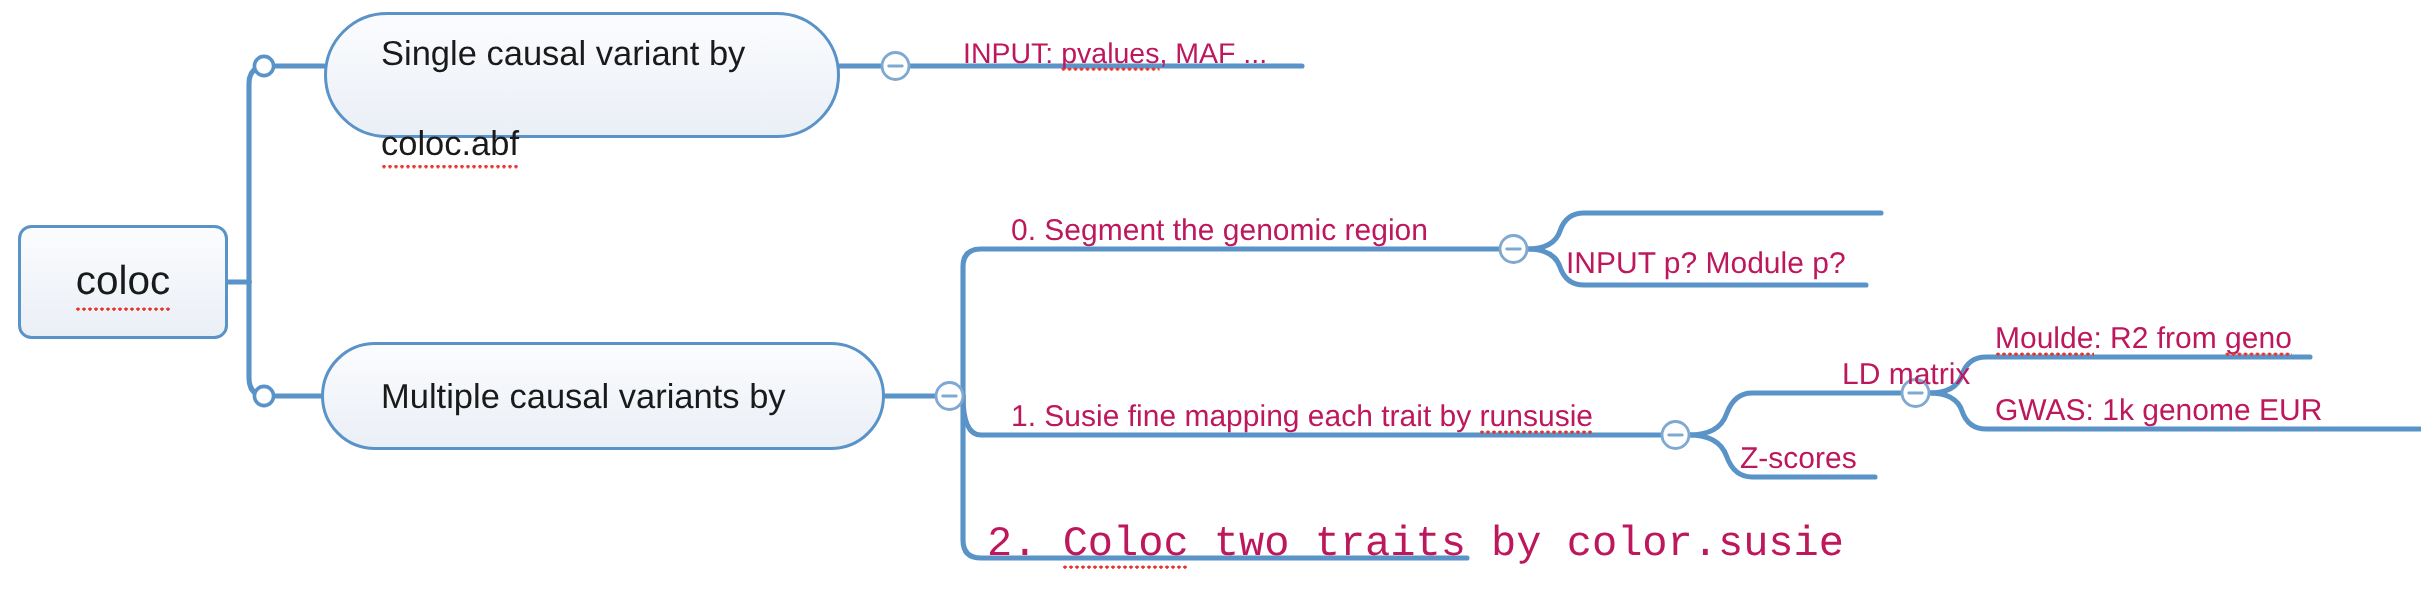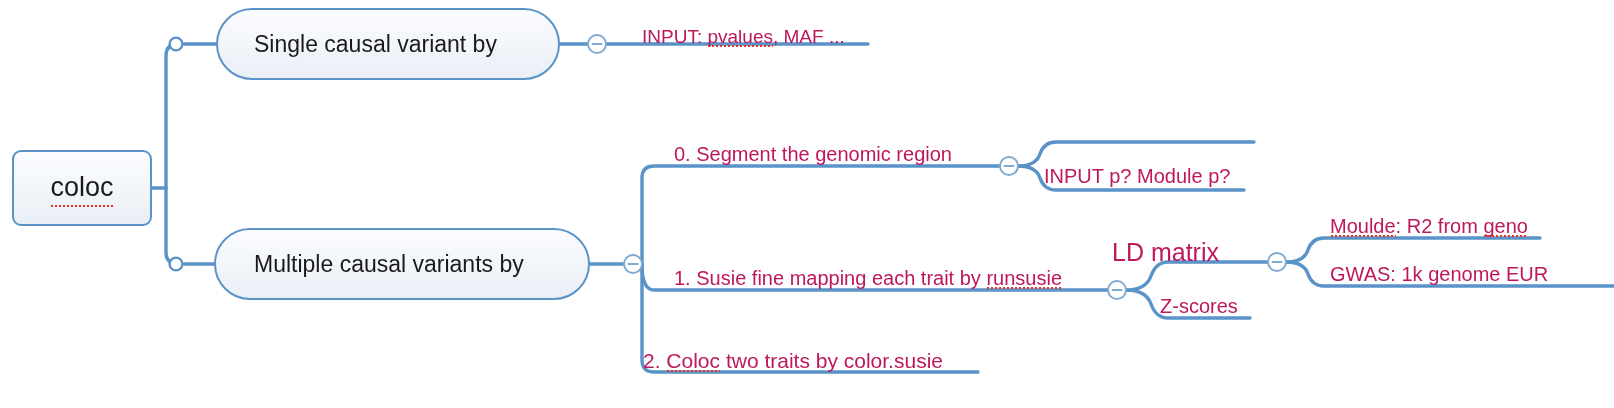--- a/index.html
+++ b/index.html
@@ -136,23 +136,24 @@
         <circle cx="1277" cy="262" r="9" fill="#ffffff" stroke="#7fa9d0" stroke-width="1.9"></circle>
         <path d="M1272.5,262 H1281.5" stroke="#7fa9d0" stroke-width="1.9" stroke-linecap="round"></path>
       </g>
     </g>
   </svg>
 
   <div class="node root" style="left:12px; top:150px; width:140px; height:76px;">
     <span class="node-text sp" style="font-size:27px;">coloc</span>
   </div>
 
-  <div class="node pill" style="left:216px; top:8px; width:344px; height:72px; padding-left:36px;">
+  <div class="node pill" style="left:216px; top:8px; width:344px; height:84px; padding-left:36px;">
     <div class="node-text" style="font-size:23px;">
       <span>Single causal variant by</span><br>
+      <span class="sp">coloc.abf</span>
     </div>
   </div>
 
   <div class="leaf" style="left:642px; top:27px; font-size:19px;">
     <span>INPUT: </span><span class="sp">pvalues</span><span>, MAF ...</span>
   </div>
 
   <div class="node pill" style="left:214px; top:228px; width:376px; height:72px; padding-left:38px;">
     <div class="node-text" style="font-size:23px;">
       <span>Multiple causal variants by</span><br>
@@ -165,33 +166,33 @@
 
 
   <div class="leaf" style="left:1044px; top:166px; font-size:20px;">
     <span>INPUT p? Module p?</span>
   </div>
 
   <div class="leaf" style="left:674px; top:268px; font-size:20px;">
     <span>1. Susie fine mapping each trait by </span><span class="sp">runsusie</span>
   </div>
 
-  <div class="leaf" style="left:1112px; top:240px; font-size:25px;">
+  <div class="leaf" style="left:1228px; top:240px; font-size:20px;">
     <span>LD matrix</span>
   </div>
 
   <div class="leaf" style="left:1160px; top:296px; font-size:20px;">
     <span>Z-scores</span>
   </div>
 
   <div class="leaf" style="left:1330px; top:216px; font-size:20px;">
     <span class="sp">Moulde</span><span>: R2 from </span><span class="sp">geno</span>
   </div>
 
   <div class="leaf" style="left:1330px; top:264px; font-size:20px;">
     <span>GWAS: 1k genome EUR</span>
   </div>
 
-  <div class="leaf" style="left:643px; top:350px; font-size:21px;">
+  <div class="leaf" style="left:658px; top:350px; font-size:28px;font-family:Liberation Mono, monospace;">
     <span>2. </span><span class="sp">Coloc</span><span> two traits by color.susie</span>
   </div>
 
 </div>
 
 </body></html>

